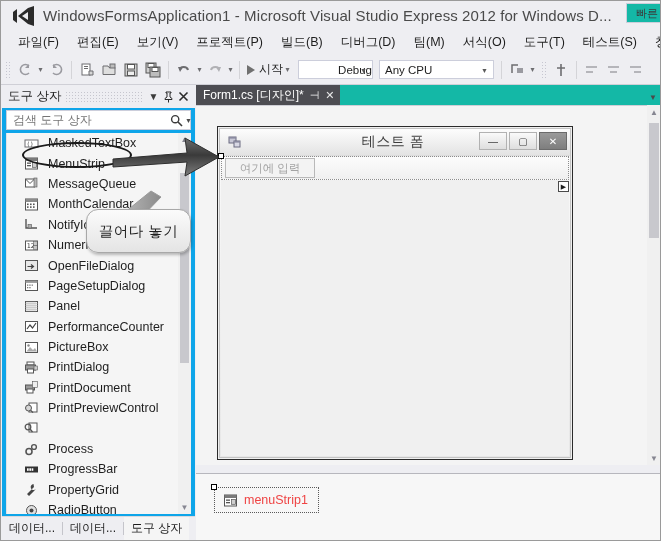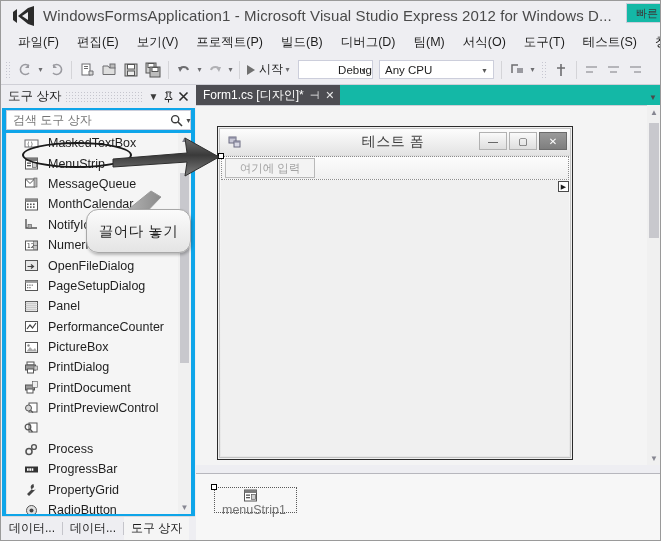--- a/index.html
+++ b/index.html
@@ -438,24 +438,23 @@
     background: #eeeef2;
   }
   .tray-item {
     position: absolute;
     left: 18px; top: 13px;
     height: 26px;
     border: 1px dotted #5a5a5a;
     display: flex; align-items: center;
     padding: 0 10px 0 7px;
     font-size: 12.5px;
-    color: #737373;
-    box-sizing: border-box;
-    cursor: default;
-    flex-direction: column;
+    color: #ef4444;
+    box-sizing: border-box;
+    cursor: default;
   }
   .tray-item .t-ico {
     width: 16px; height: 16px;
     margin-right: 6px;
     display: flex; align-items: center; justify-content: center;
   }
 
   
   .anno-ellipse {
     position: absolute;

